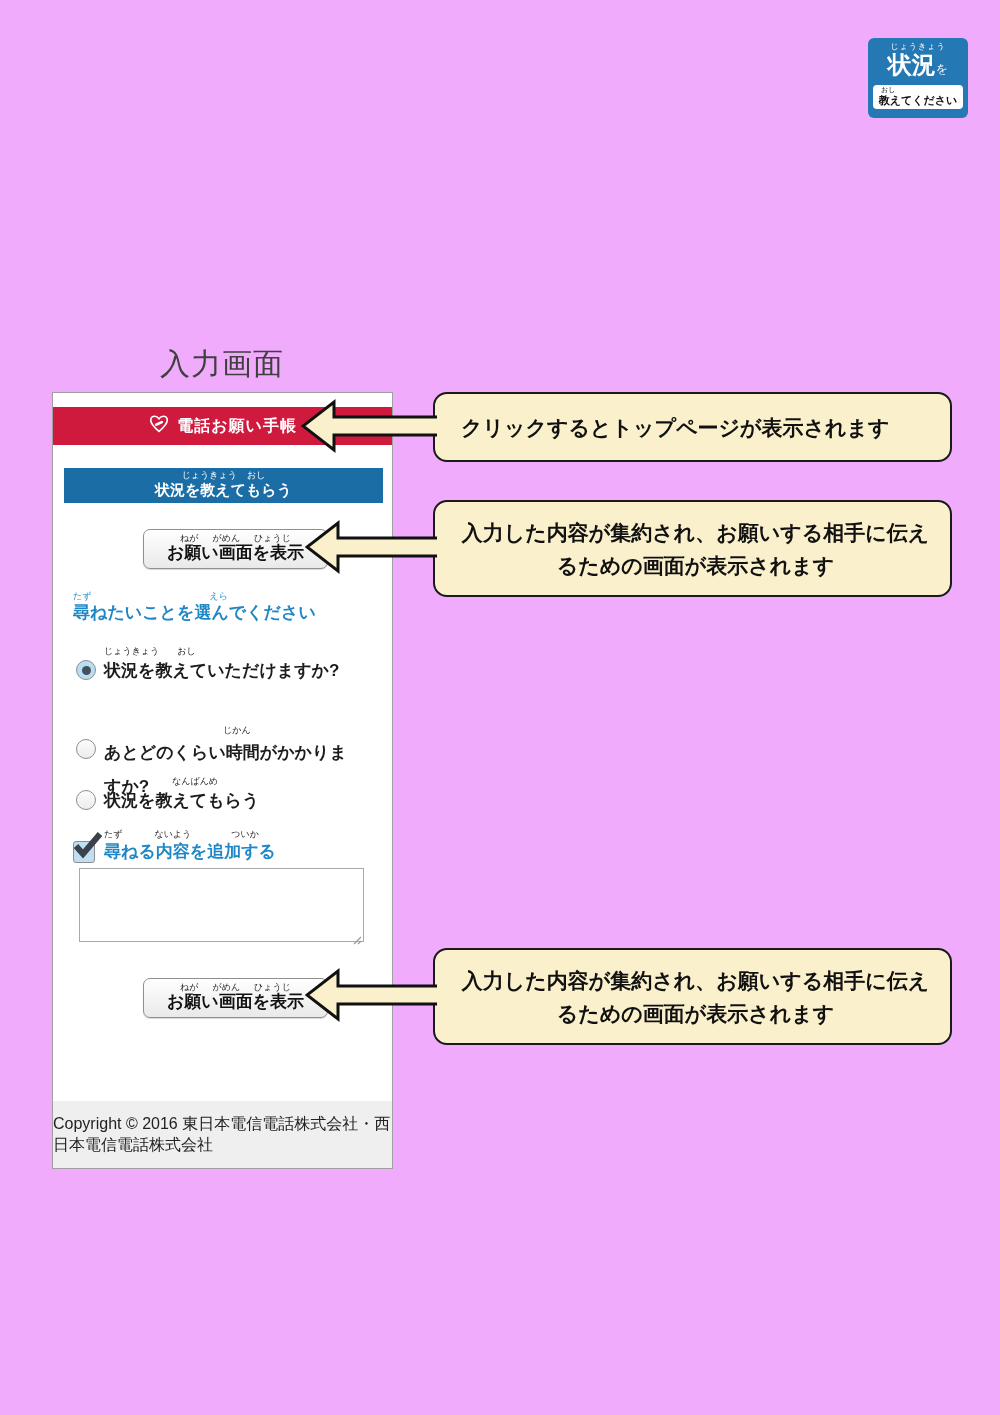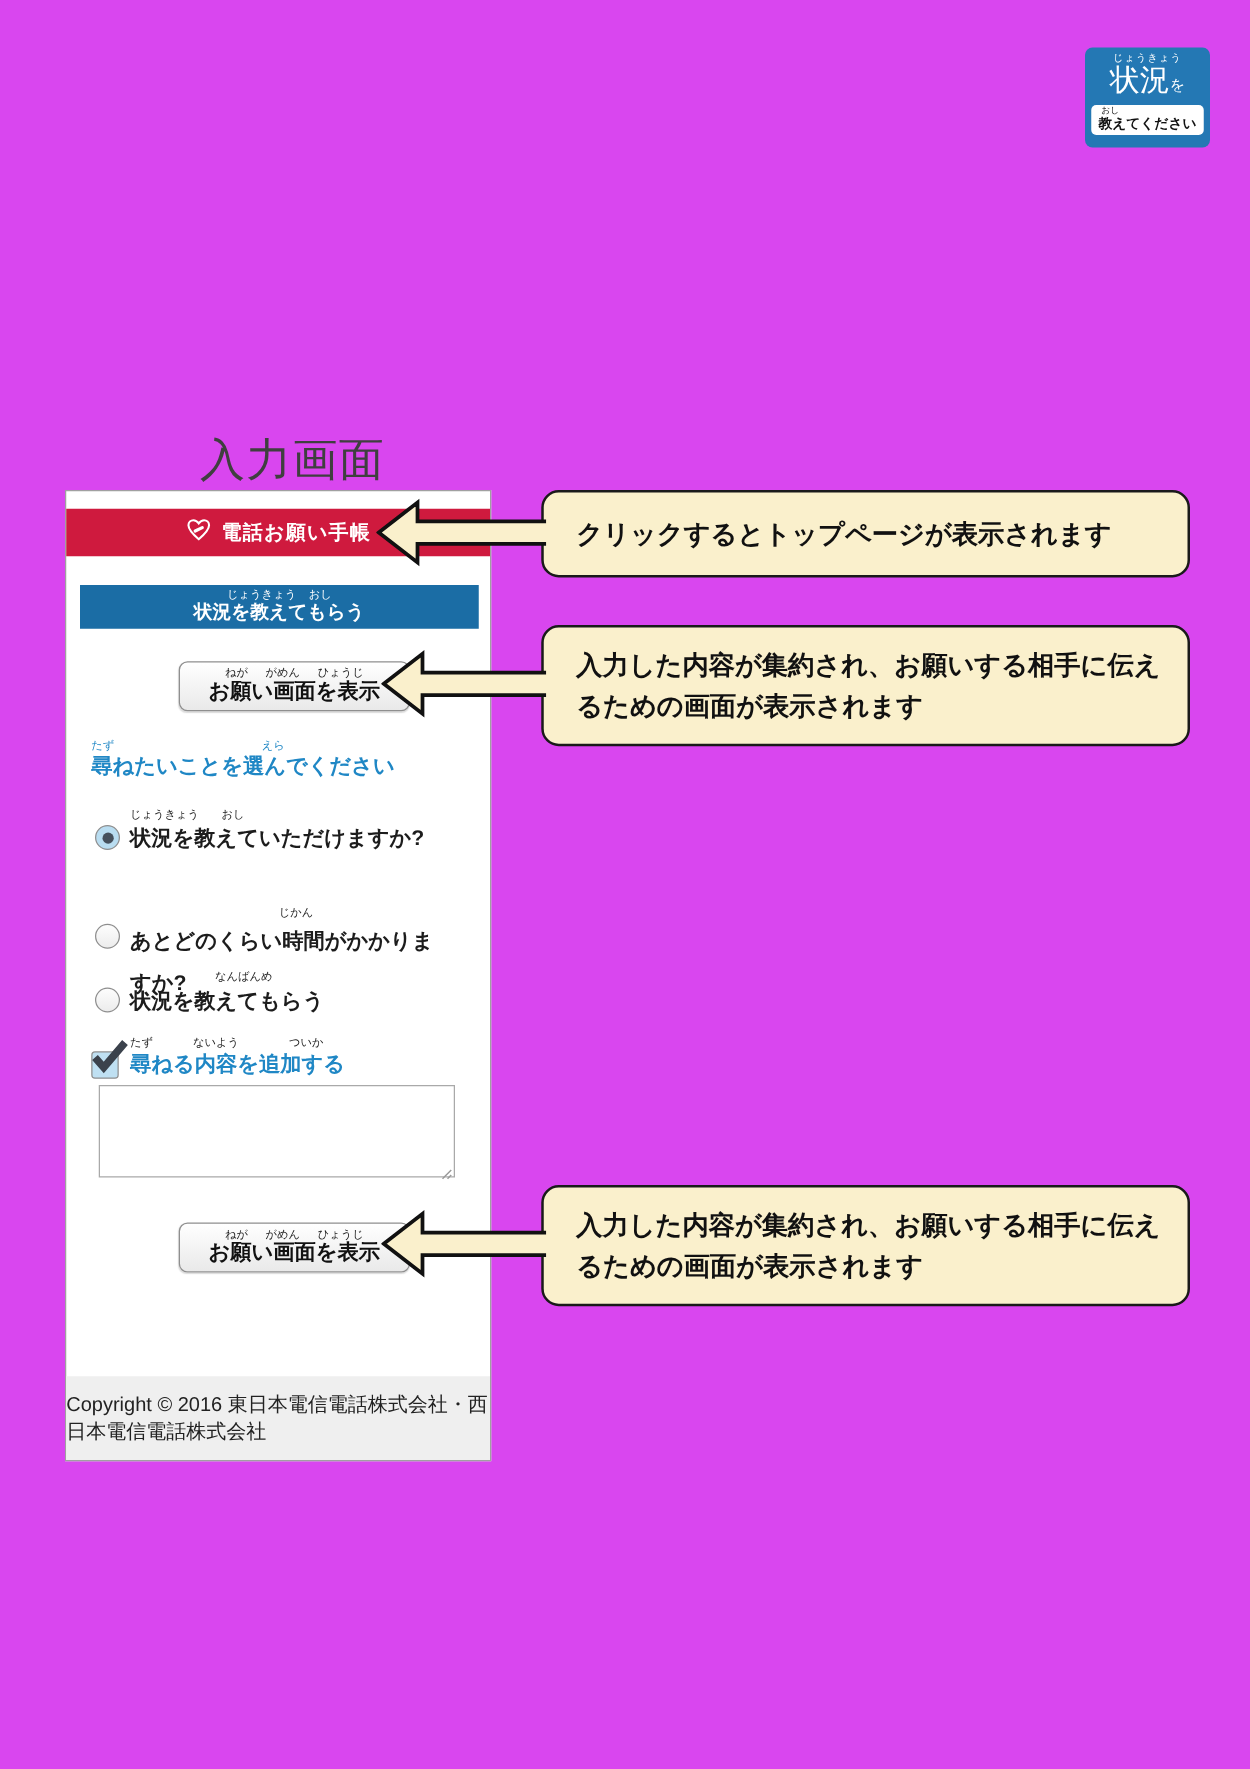--- a/index.html
+++ b/index.html
@@ -1,33 +1,33 @@
 <!DOCTYPE html>
 <html><head>
 <meta charset="utf-8">
 <style>
   * { margin:0; padding:0; box-sizing:border-box; }
   html,body { width:1000px; height:1415px; background:#ffffff;
     font-family:"Liberation Sans","DejaVu Sans",sans-serif; }
-  .stage { position:relative; width:1000px; height:1415px; background:#d946ef; overflow:hidden; }
+  .stage { position:relative; width:1000px; height:1415px; background:#f0abfc; overflow:hidden; }
 
   
   .corner-badge { position:absolute; left:868px; top:38px; width:100px; height:80px;
     background:#2478b4; border-radius:6px; color:#fff; text-align:center; }
   .corner-badge .fg { font-size:8px; line-height:10px; margin-top:4px; letter-spacing:1px; }
   .corner-badge .mainrow { line-height:26px; }
-  .corner-badge .kanji { font-size:24px; font-weight:normal; }
+  .corner-badge .kanji { font-size:24px; font-weight:bold; }
   .corner-badge .particle { font-size:12px; }
   .badge-inner { margin:3px 5px 0 5px; background:#fff; border-radius:4px; color:#111;
     padding:1px 2px 3px 2px; text-align:left; }
   .badge-inner .fg2 { font-size:7px; line-height:8px; color:#111; padding-left:6px; }
   .badge-inner .lbl { font-size:11px; font-weight:bold; line-height:12px; text-align:center; }
 
   
-  .page-title { position:absolute; left:160px; top:344px; font-size:36px; color:#3f3f3f;
+  .page-title { position:absolute; left:160px; top:344px; font-size:30px; color:#3f3f3f;
     font-weight:500; letter-spacing:1px; }
 
   
   .phone { position:absolute; left:52px; top:392px; width:341px; height:777px;
     background:#fff; border:1px solid #a0a0a0; z-index:1;padding-left:36px; }
   .app-header { position:absolute; left:0; top:14px; width:100%; height:38px; background:#cf1a3e;
     display:flex; align-items:center; justify-content:center; gap:7px; color:#fff; }
   .app-header .app-name { font-size:16px; font-weight:bold; letter-spacing:1px; }
 
   .section-bar { position:absolute; left:11px; top:75px; width:319px; height:35px;
@@ -82,21 +82,21 @@
   .memo-grip { position:absolute; left:300px; top:538px; pointer-events:none; }
 
   .phone-footer { position:absolute; left:0; bottom:0; width:100%; height:67px; background:#efefef;
     display:flex; align-items:center; justify-content:center; }
   .phone-footer .copy { font-size:16px; color:#222; }
 
   
   .callout { position:absolute; left:433px; width:519px; background:#faf0cc;
     border:2.5px solid #1a1a1a; border-radius:14px; color:#111; z-index:2;
     display:flex; align-items:center; }
-  .callout .txt { font-size:21px; font-weight:600; line-height:33px; padding:0 20px 0 26px; }
+  .callout .txt { font-size:21px; font-weight:600; line-height:33px; padding:0 20px 0 26px;text-align:center; }
   .callout.c1 { top:392px; height:70px; }
   .callout.c2 { top:500px; height:97px; }
   .callout.c3 { top:948px; height:97px; }
 
   .arrow { position:absolute; z-index:3; }
   .arrow.a1 { left:301px; top:398px; }
   .arrow.a2 { left:305px; top:519px; }
   .arrow.a3 { left:305px; top:967px; }
 </style>
 </head>

